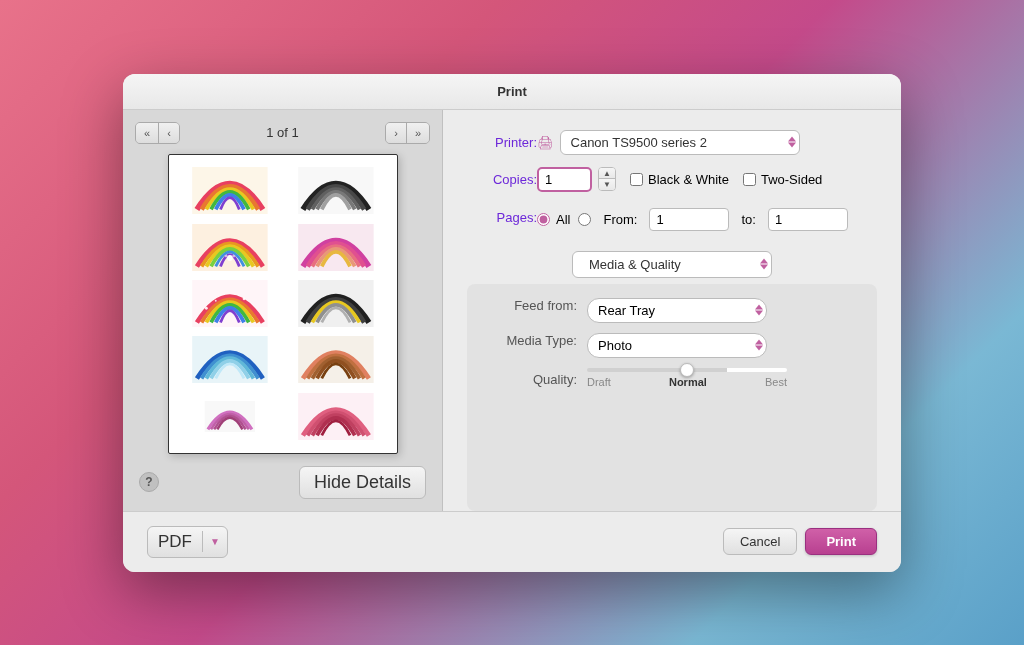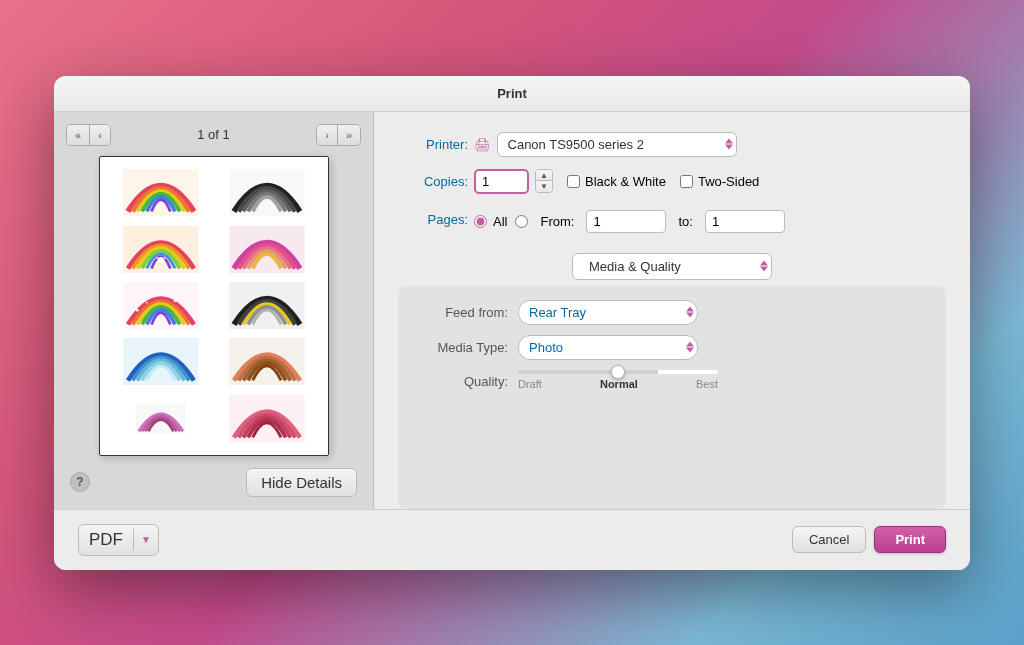--- a/index.html
+++ b/index.html
@@ -10,21 +10,21 @@
       overflow: hidden;
       font-family: -apple-system, BlinkMacSystemFont, "SF Pro Text", "Helvetica Neue", sans-serif;
       font-size: 13px;
       background: linear-gradient(135deg, #e8728a 0%, #d4567a 30%, #c44a8a 50%, #7ab8d4 80%, #5aa0c8 100%);
       display: flex;
       align-items: center;
       justify-content: center;
     }
 
     .dialog {
-      width: 916px;
+      width: 778px;
       background: #ececec;
       border-radius: 12px;
       box-shadow: 0 20px 60px rgba(0,0,0,0.4);
       overflow: hidden;
       display: flex;
       flex-direction: column;
     }
 
     .title-bar {
       background: linear-gradient(to bottom, #f5f5f5, #e8e8e8);
@@ -147,21 +147,21 @@
       font-size: 12px;
       color: #555;
       font-weight: bold;
     }
 
     .hide-details-btn {
       background: linear-gradient(to bottom, #f5f5f5, #e0e0e0);
       border: 1px solid #bbb;
       border-radius: 6px;
       padding: 5px 14px;
-      font-size: 15px;
+      font-size: 18px;
       cursor: pointer;
       color: #333;
     }
 
     
     .right-panel {
       flex: 1;
       background: #ececec;
       padding: 20px 24px 0 24px;
       display: flex;
@@ -170,23 +170,23 @@
 
     .form-row {
       display: flex;
       align-items: center;
       margin-bottom: 12px;
     }
 
     .form-label {
       width: 70px;
       text-align: right;
-      color: #0369a1;
-      font-size: 13px;
-      margin-right: 6px;
+      color: #6d28d9;
+      font-size: 13px;
+      margin-right: 0;
       flex-shrink: 0;
     }
 
     .select-wrapper {
       position: relative;
       display: inline-flex;
       align-items: center;
     }
 
     .form-select {
@@ -338,41 +338,40 @@
     .section-content {
       background: #e2e2e2;
       border-radius: 8px;
       padding: 14px 20px;
       margin-top: 6px;
       flex: 1;
     }
 
     .sub-form-row {
       display: flex;
-      align-items: center;
       margin-bottom: 10px;
     }
 
     .sub-label {
       width: 90px;
       text-align: right;
       color: #555;
       font-size: 13px;
       margin-right: 10px;
       flex-shrink: 0;
     }
 
     .sub-select {
       appearance: none;
       background: white;
       border: 1px solid #bbb;
       border-radius: 12px;
       padding: 4px 28px 4px 10px;
       font-size: 13px;
-      color: #0369a1;
+      color: #000000;
       cursor: pointer;
       min-width: 180px;
     }
 
     
     .quality-row {
       display: flex;
       align-items: center;
       margin-top: 4px;
     }

